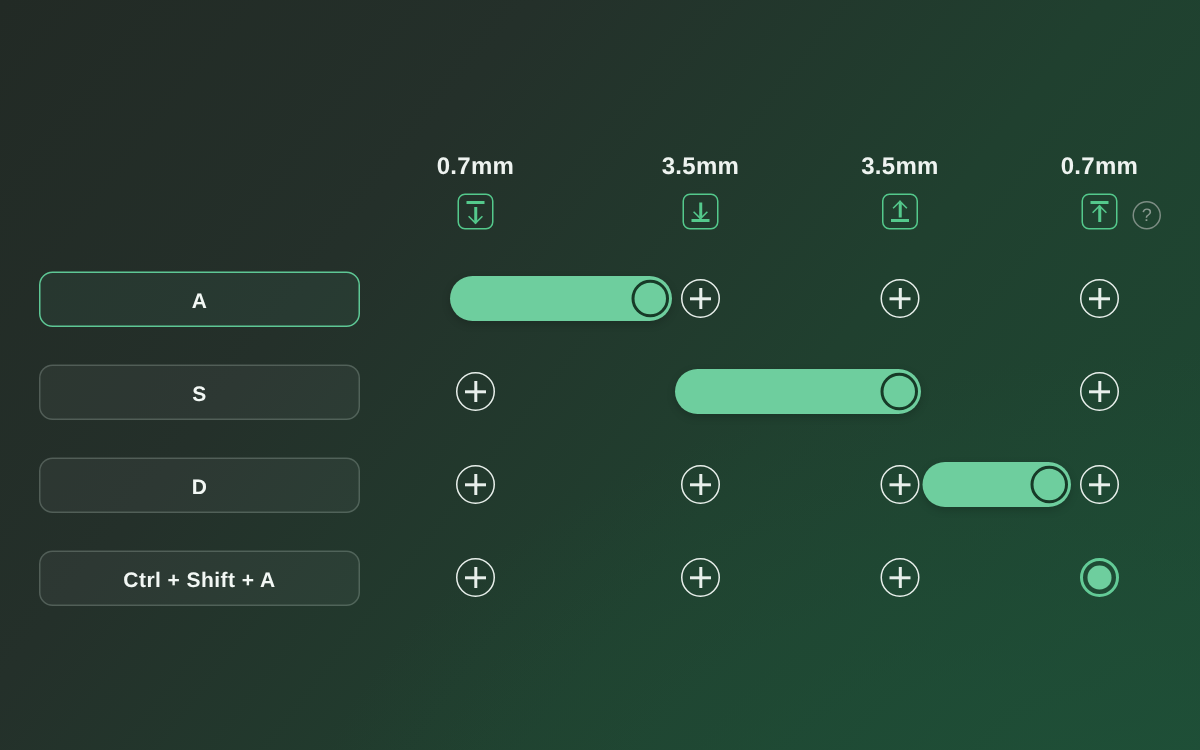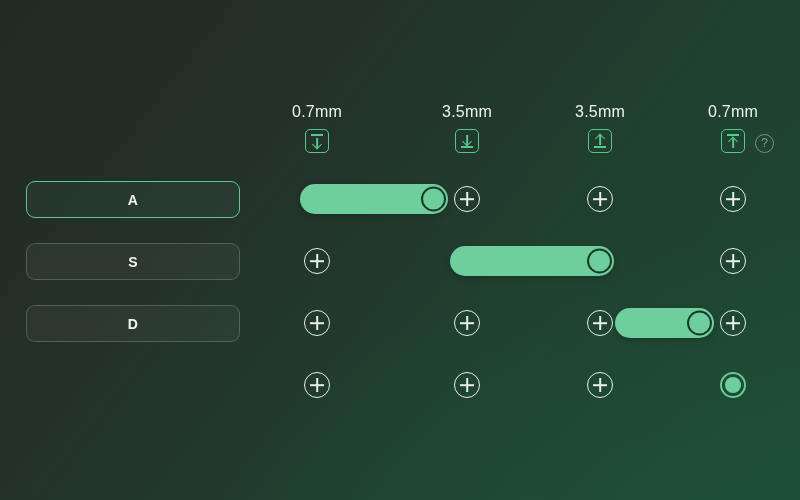--- a/index.html
+++ b/index.html
@@ -11,21 +11,21 @@
       radial-gradient(120% 110% at 100% 115%, #1f5038 0%, rgba(31,80,56,0) 62%),
       linear-gradient(128deg, #222a25 0%, #24302a 30%, #20402f 62%, #1d4a33 100%);
     position:relative;
   }
   #stage { position:absolute; inset:0; }
 
   
   .col-head { position:absolute; width:120px; text-align:center; }
   .col-size {
     font-size:16px; color:#eef3f0; letter-spacing:.2px;
-    font-weight:400; line-height:18px;
+    font-weight:700; line-height:18px;
   }
   .dir-icon {
     width:24px; height:24px; margin:8px auto 0;
     border:1.6px solid #54c98c; border-radius:5px;
     position:relative;
   }
   .dir-icon .shaft {
     position:absolute; left:50%; width:1.7px; background:#54c98c;
     transform:translateX(-50%);
   }
@@ -155,20 +155,23 @@
 
   <div class="key-chip active" style="top:181px;">
     <span>A</span>
   </div>
   <div class="key-chip" style="top:243px;">
     <span>S</span>
   </div>
   <div class="key-chip" style="top:305px;">
     <span>D</span>
   </div>
+  <div class="key-chip" style="top:367px;">
+    <span>Ctrl + Shift + A</span>
+  </div>
 
   <div class="slider" style="left:300px; top:184px; width:148px;">
     <span class="knob"></span>
   </div>
   <div class="plus" style="left:454px; top:186px;"></div>
   <div class="plus" style="left:587px; top:186px;"></div>
   <div class="plus" style="left:720px; top:186px;"></div>
 
   <div class="plus" style="left:304px; top:248px;"></div>
   <div class="slider" style="left:450px; top:246px; width:164px;">

